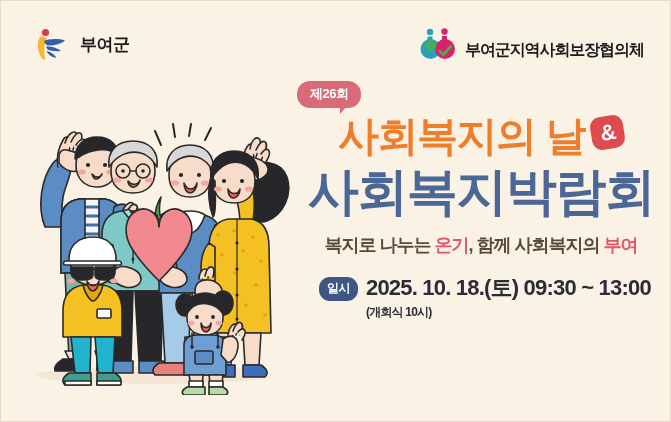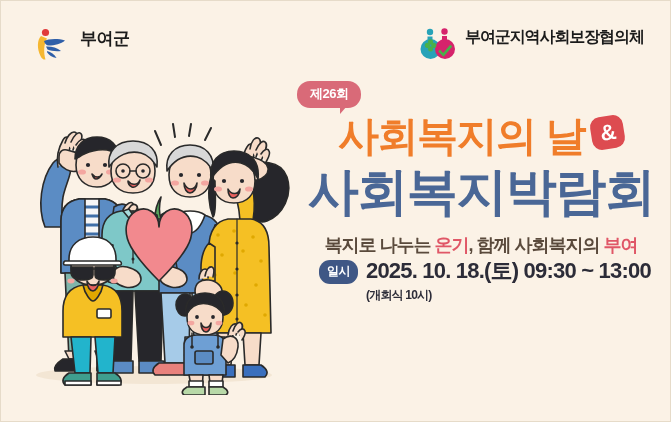--- a/index.html
+++ b/index.html
@@ -20,37 +20,38 @@
     box-sizing: border-box;
     overflow: hidden;
   }
 
   
   .logo-left {
     position: absolute;
     left: 30px;
     top: 26px;
     display: flex;
+    align-items: center;
     gap: 9px;
   }
   .logo-left .mark { width: 40px; height: 34px; display: block; }
   .logo-left .wordmark {
     font-size: 17px;
     font-weight: 700;
     color: #1b1b1b;
     letter-spacing: -0.5px;
     white-space: nowrap;
   }
 
   .logo-right {
     position: absolute;
     left: 418px;
     top: 26px;
     display: flex;
-    align-items: flex-start;
+    align-items: flex-end;
     gap: 8px;
     font-family: Liberation Serif, serif;
   }
   .logo-right .mark { width: 38px; height: 34px; display: block; }
   .logo-right .wordmark {
     font-size: 16px;
     font-weight: 700;
     color: #1b1b1b;
     letter-spacing: -1.1px;
     white-space: nowrap;
@@ -129,21 +130,21 @@
     margin-top: 16px;
     text-align: center;
     font-size: 18px;
     font-weight: 700;
     color: #5a4a3c;
     letter-spacing: -1px;
     white-space: nowrap;
   }
   .subtitle .hl { color: #e05767; text-align: center; }
 
-  .info-block { padding-left: 22px; }
+  .info-block { margin-top: 17px; padding-left: 22px; }
   .info-row {
     display: flex;
     align-items: flex-start;
     gap: 8px;
     margin-bottom: 5px;
   }
   .info-tag {
     flex: 0 0 auto;
     margin-top: 3px;
     background: #3f5785;

